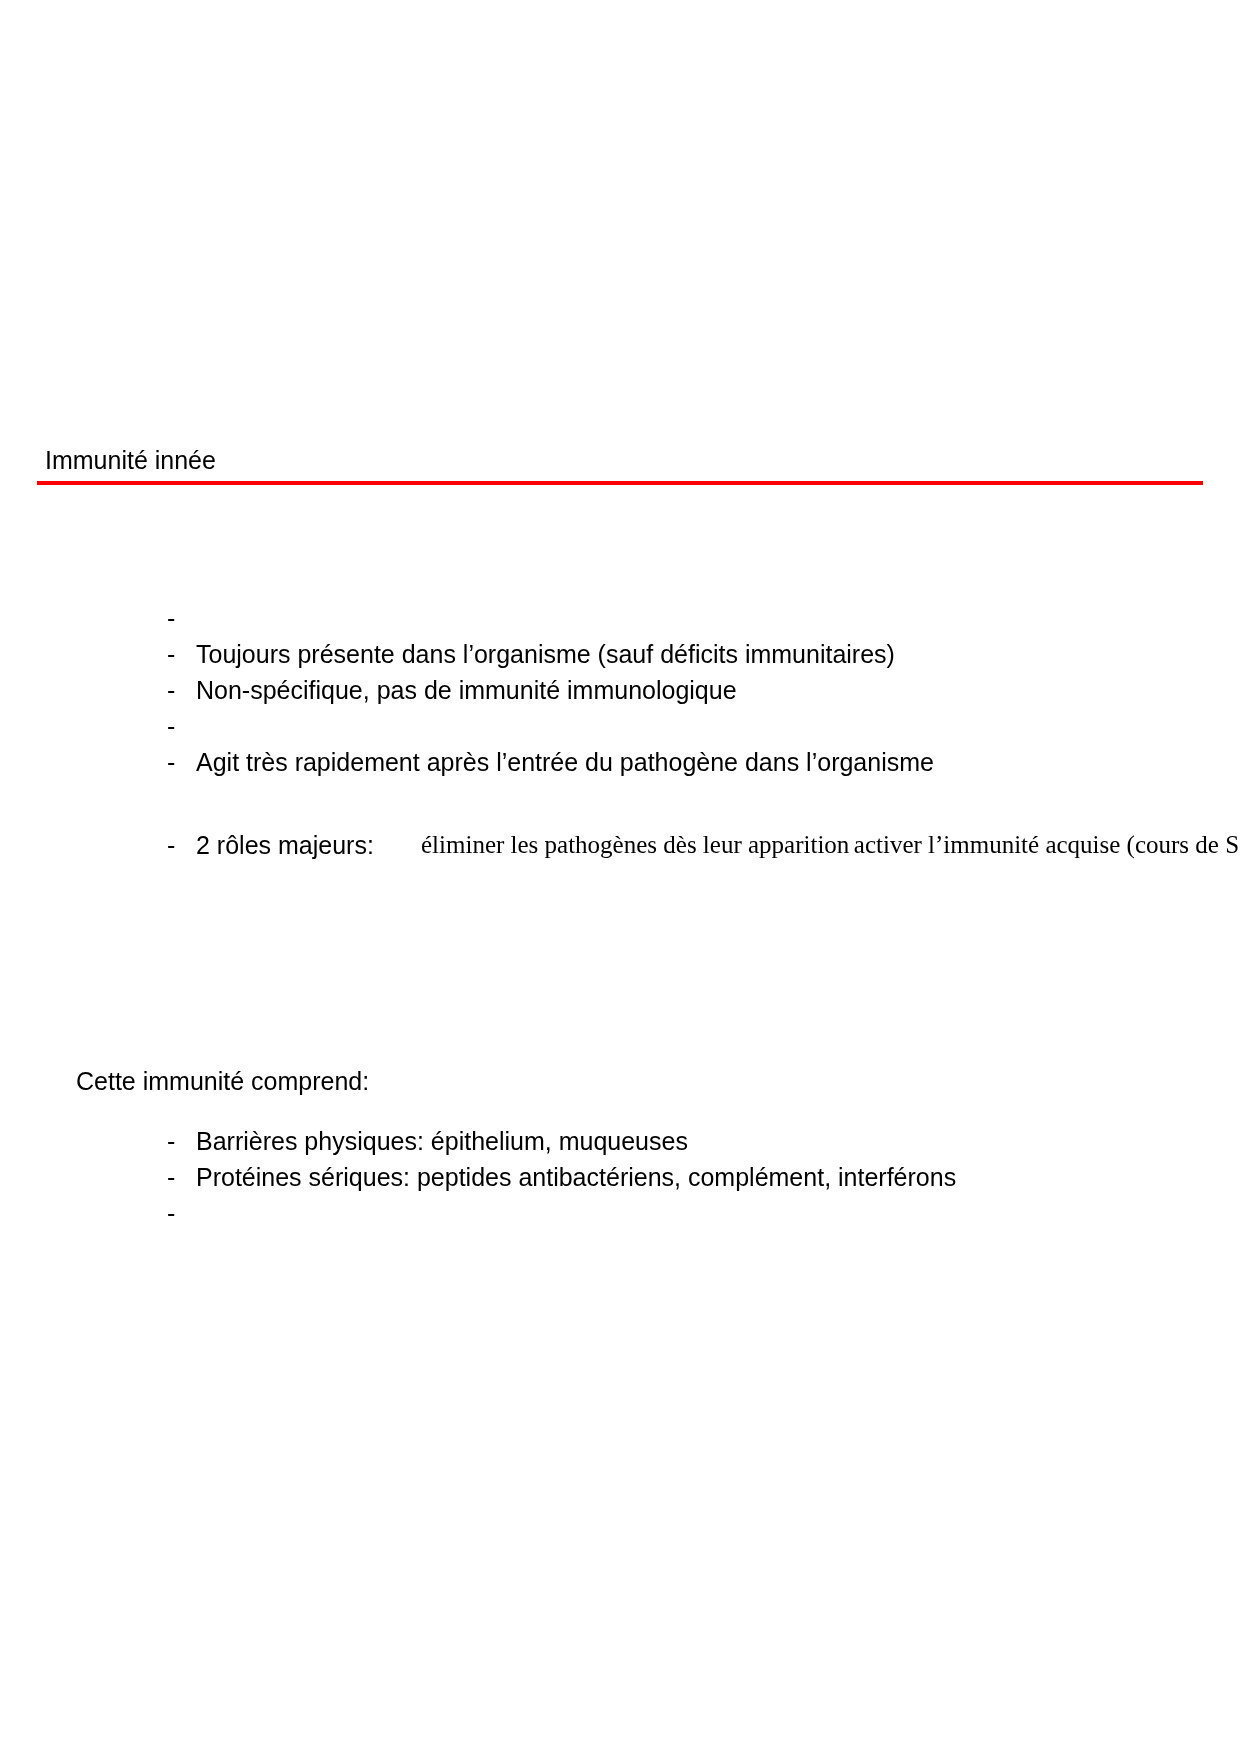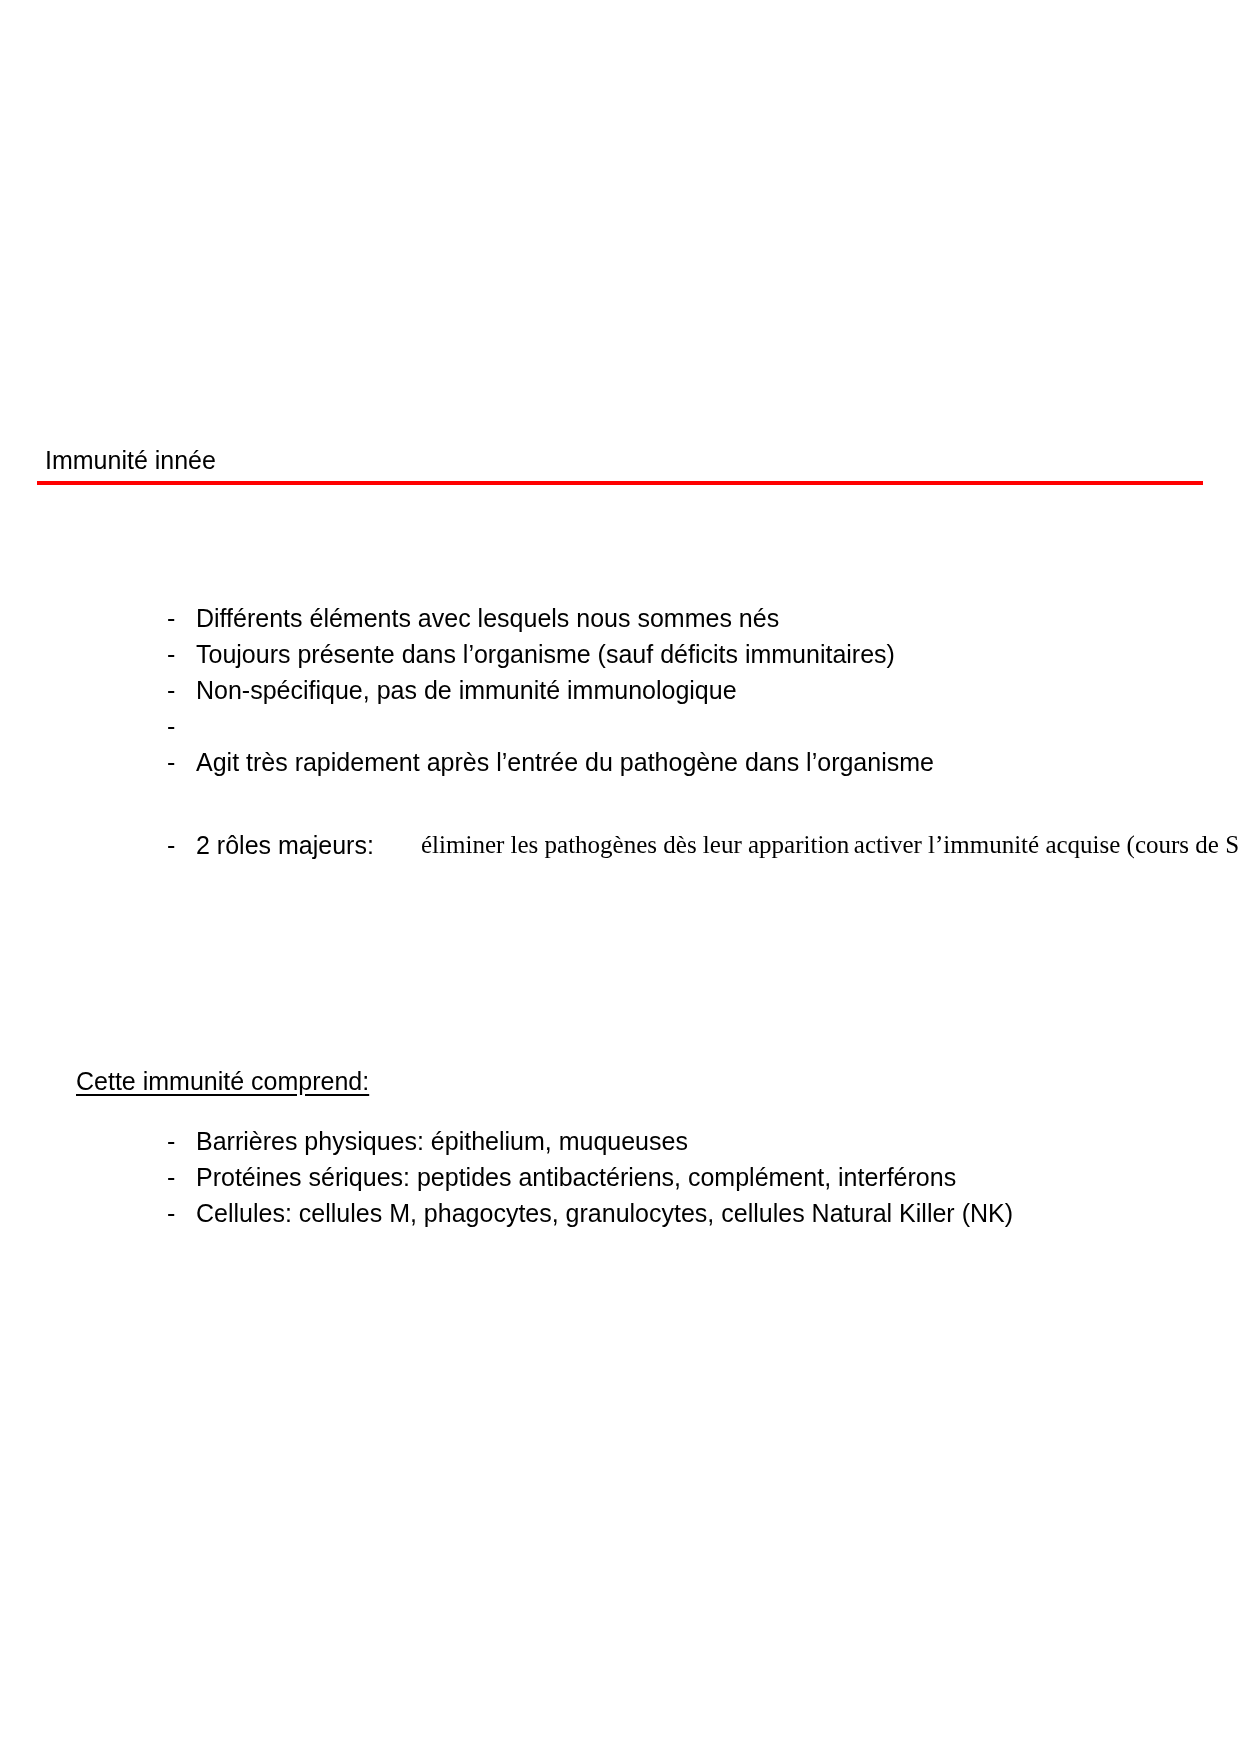--- a/index.html
+++ b/index.html
@@ -99,21 +99,20 @@
     font-family: Liberation Serif, serif;
   }
 
   
   .section-heading {
     position: absolute;
     left: 76px;
     top: 1064px;
     font-size: 25px;
     line-height: 34px;
-    text-decoration: underline;
     text-underline-offset: 4px;
     white-space: nowrap;
   }
 
   
   #components-list { top: 1123px; }
 </style>
 </head>
 <body>
 
@@ -121,21 +120,20 @@
 
   <div class="title-block">
     <div class="title-text">Immunité innée</div>
     <div class="title-rule"></div>
   </div>
 
   <div class="body-list" id="intro-list">
 
     <div class="list-row">
       <span class="dash">-</span>
-      <span class="row-text">Différents éléments avec lesquels nous sommes nés</span>
     </div>
 
     <div class="list-row">
       <span class="dash">-</span>
       <span class="row-text">Toujours présente dans l’organisme (sauf déficits immunitaires)</span>
     </div>
 
     <div class="list-row">
       <span class="dash">-</span>
       <span class="row-text">Non-spécifique, pas de immunité immunologique</span>
@@ -172,18 +170,17 @@
       <span class="row-text">Barrières physiques: épithelium, muqueuses</span>
     </div>
 
     <div class="list-row">
       <span class="dash">-</span>
       <span class="row-text">Protéines sériques: peptides antibactériens, complément, interférons</span>
     </div>
 
     <div class="list-row">
       <span class="dash">-</span>
-      <span class="row-text">Cellules: cellules M, phagocytes, granulocytes, cellules Natural Killer (NK)</span>
     </div>
 
   </div>
 
 </div>
 
 </body></html>

